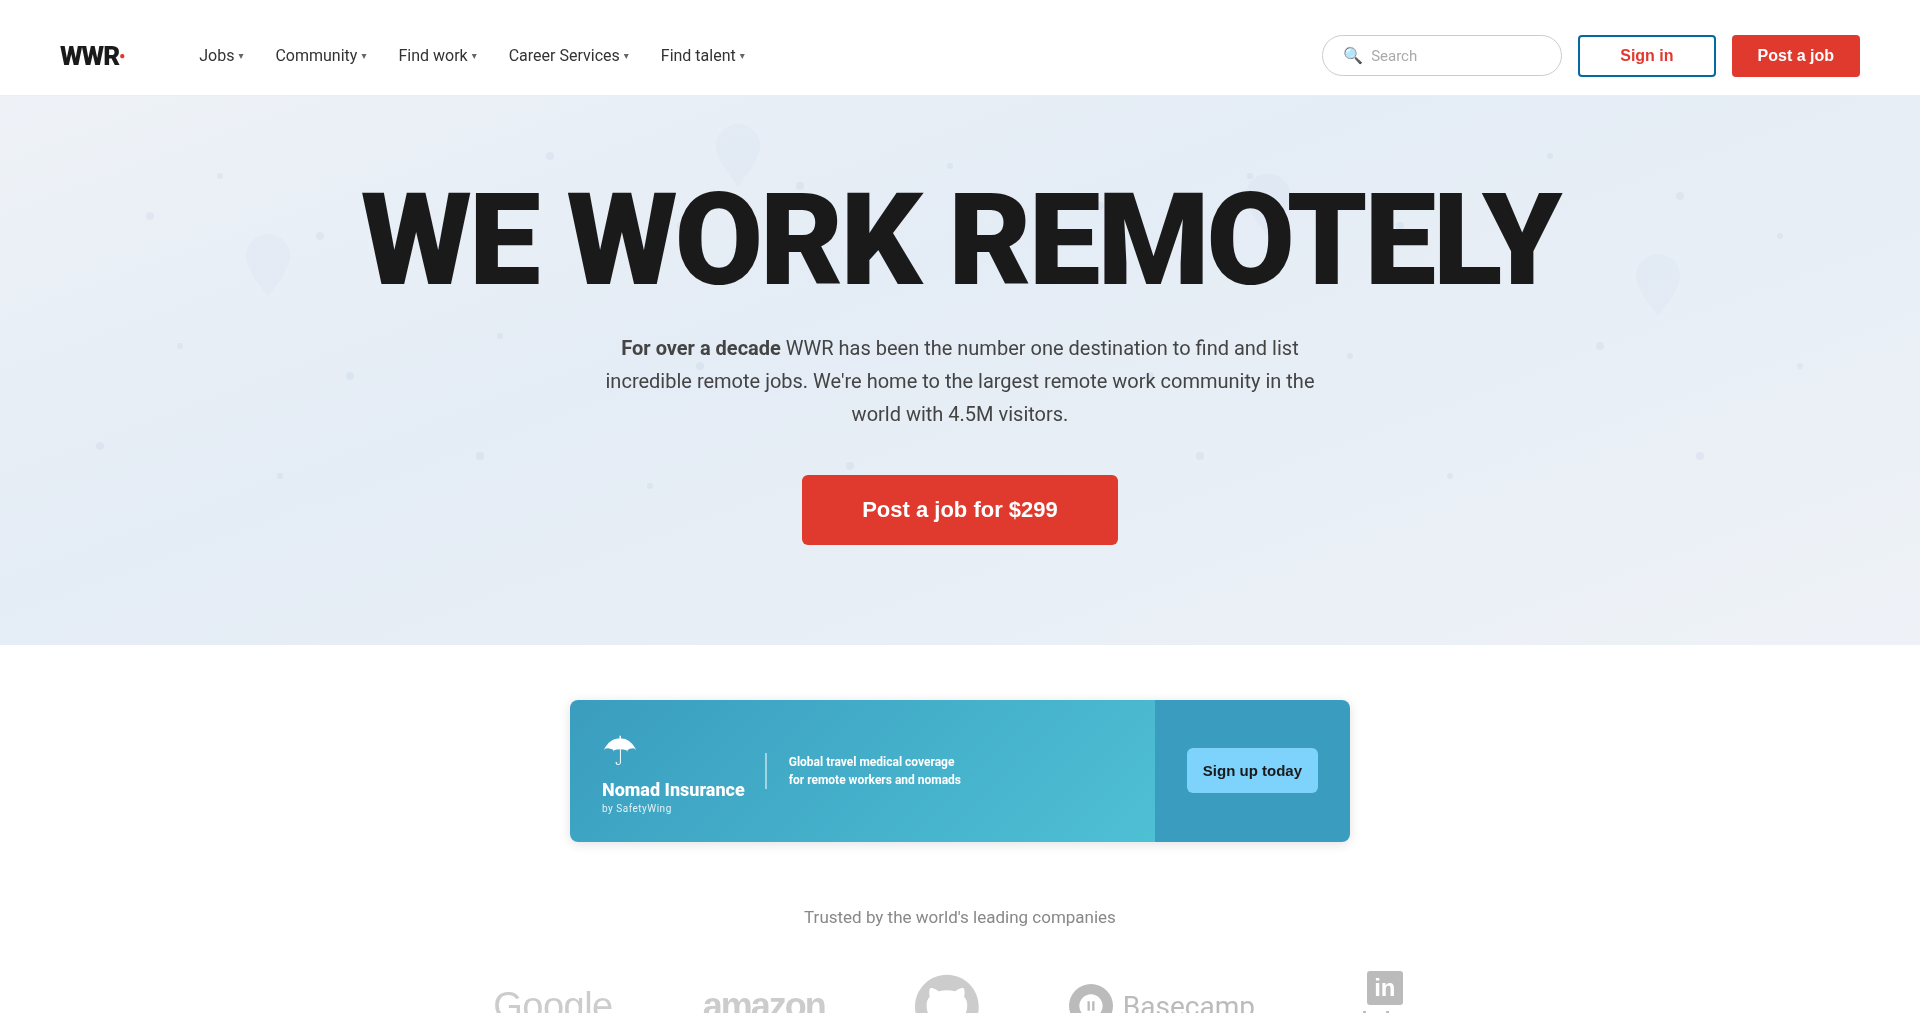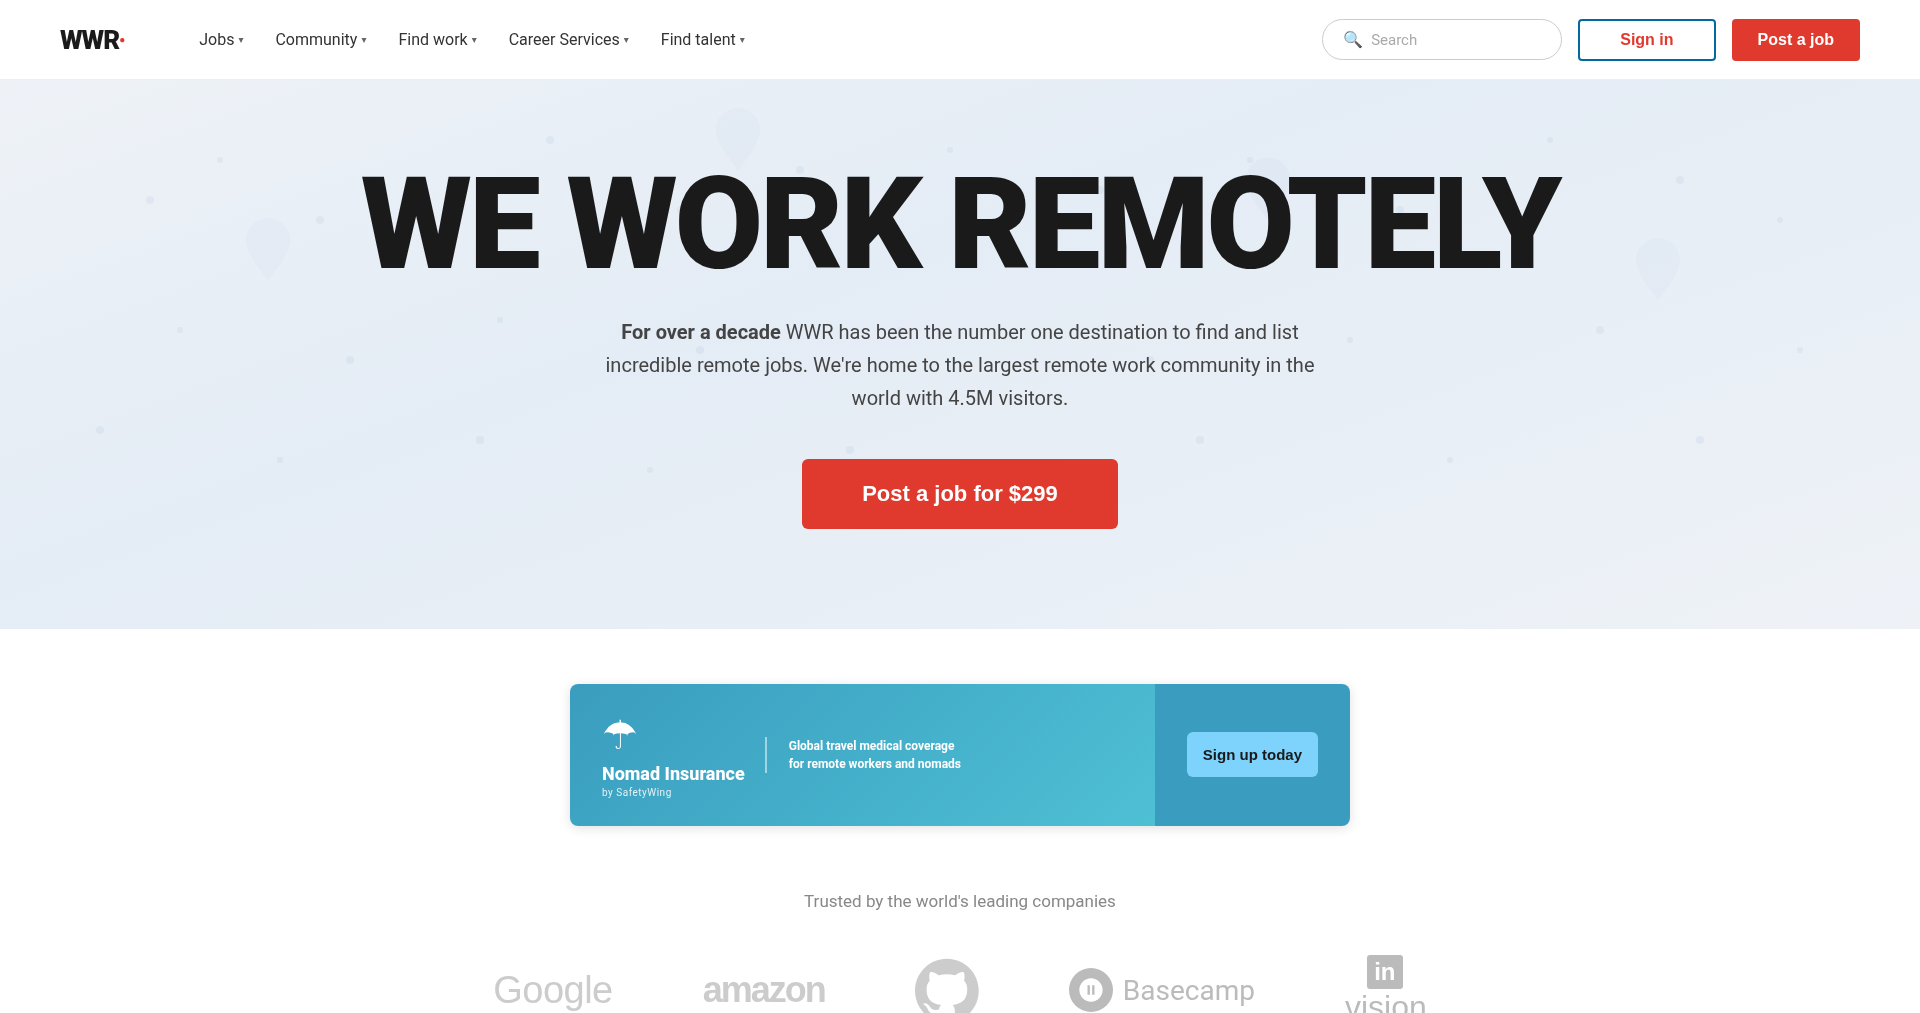--- a/index.html
+++ b/index.html
@@ -19,20 +19,21 @@
     nav {
       display: flex;
       align-items: center;
       justify-content: space-between;
       padding: 0 60px;
       height: 80px;
       background: #fff;
       border-bottom: 1px solid #eee;
       position: relative;
       z-index: 10;
+      margin-top: 16px;
     }
   </style>
 </head>
 <body>
 
 <nav>
   <div style="display:flex;align-items:center;cursor:pointer;">
     <span style="font-size:26px;font-weight:900;color:#1a1a1a;letter-spacing:-1px;">WWR</span>
       <span style="color:#e0392d;font-size:10px;vertical-align:super;">●</span>
   </div>

